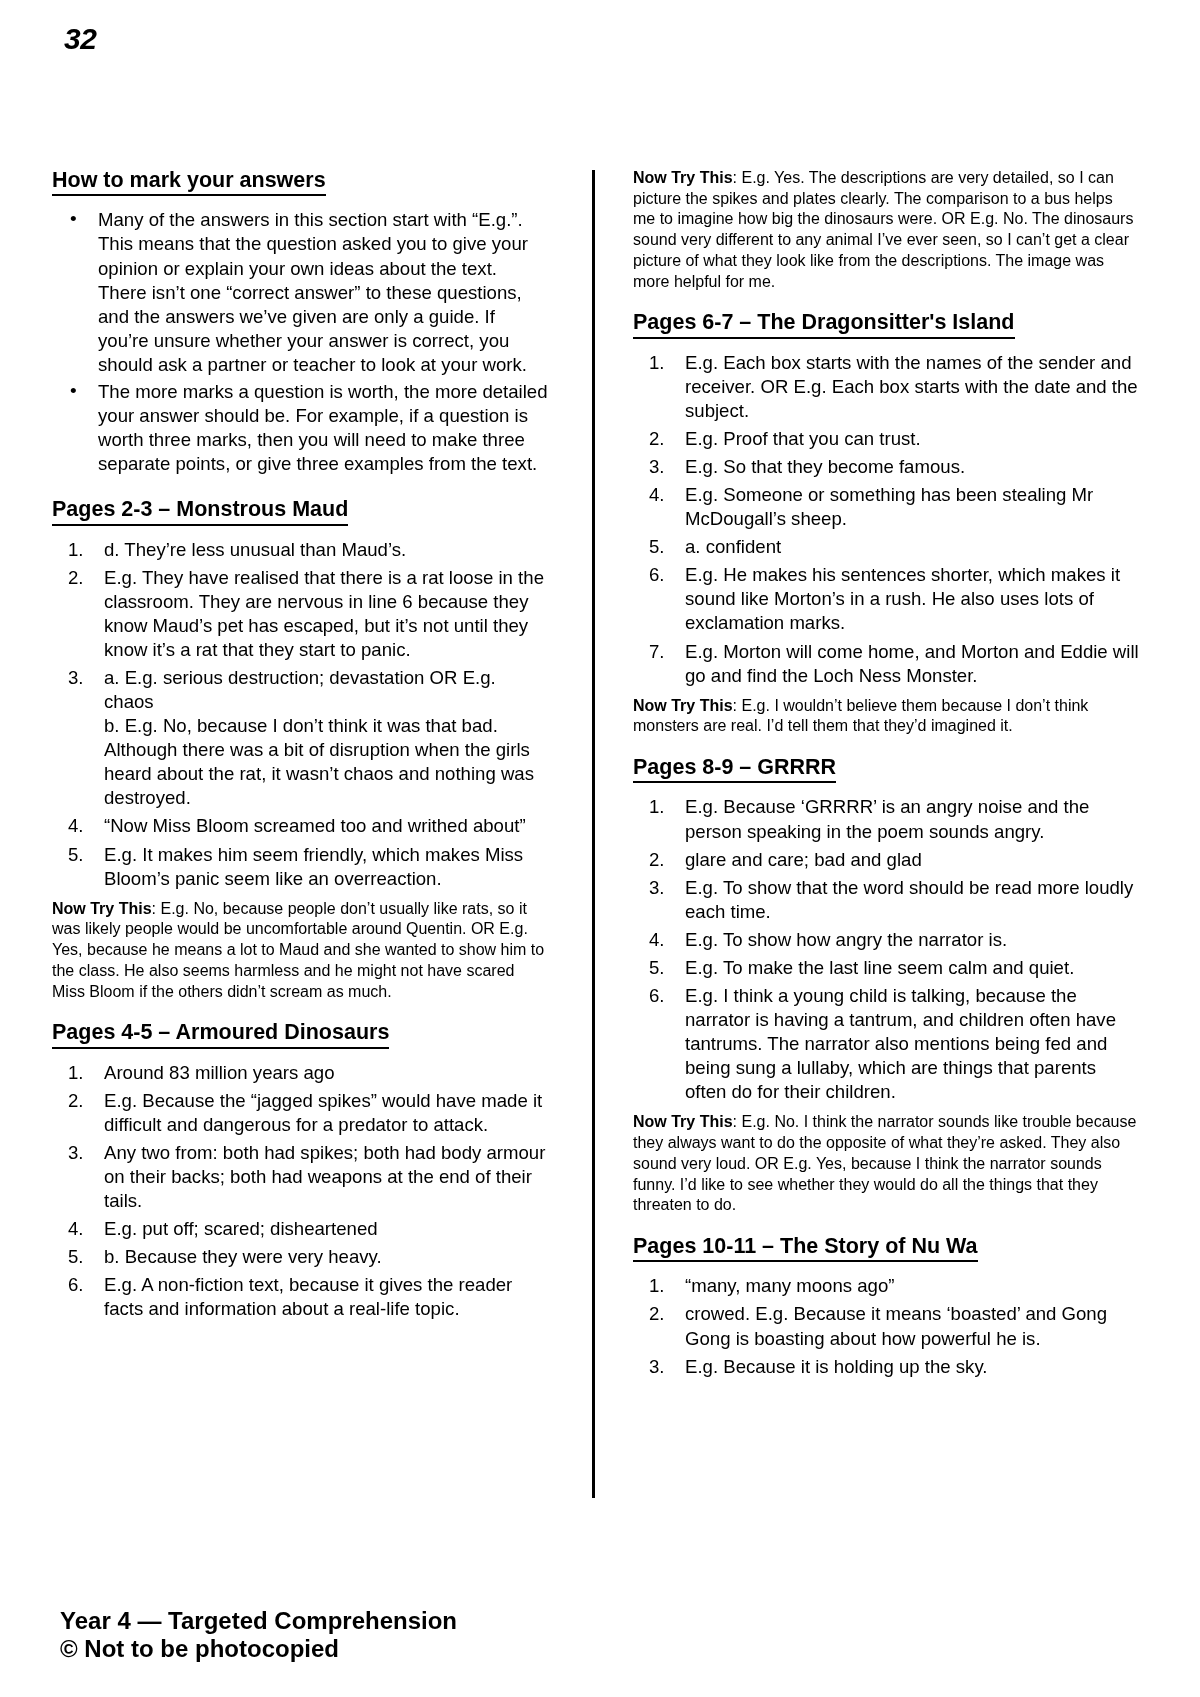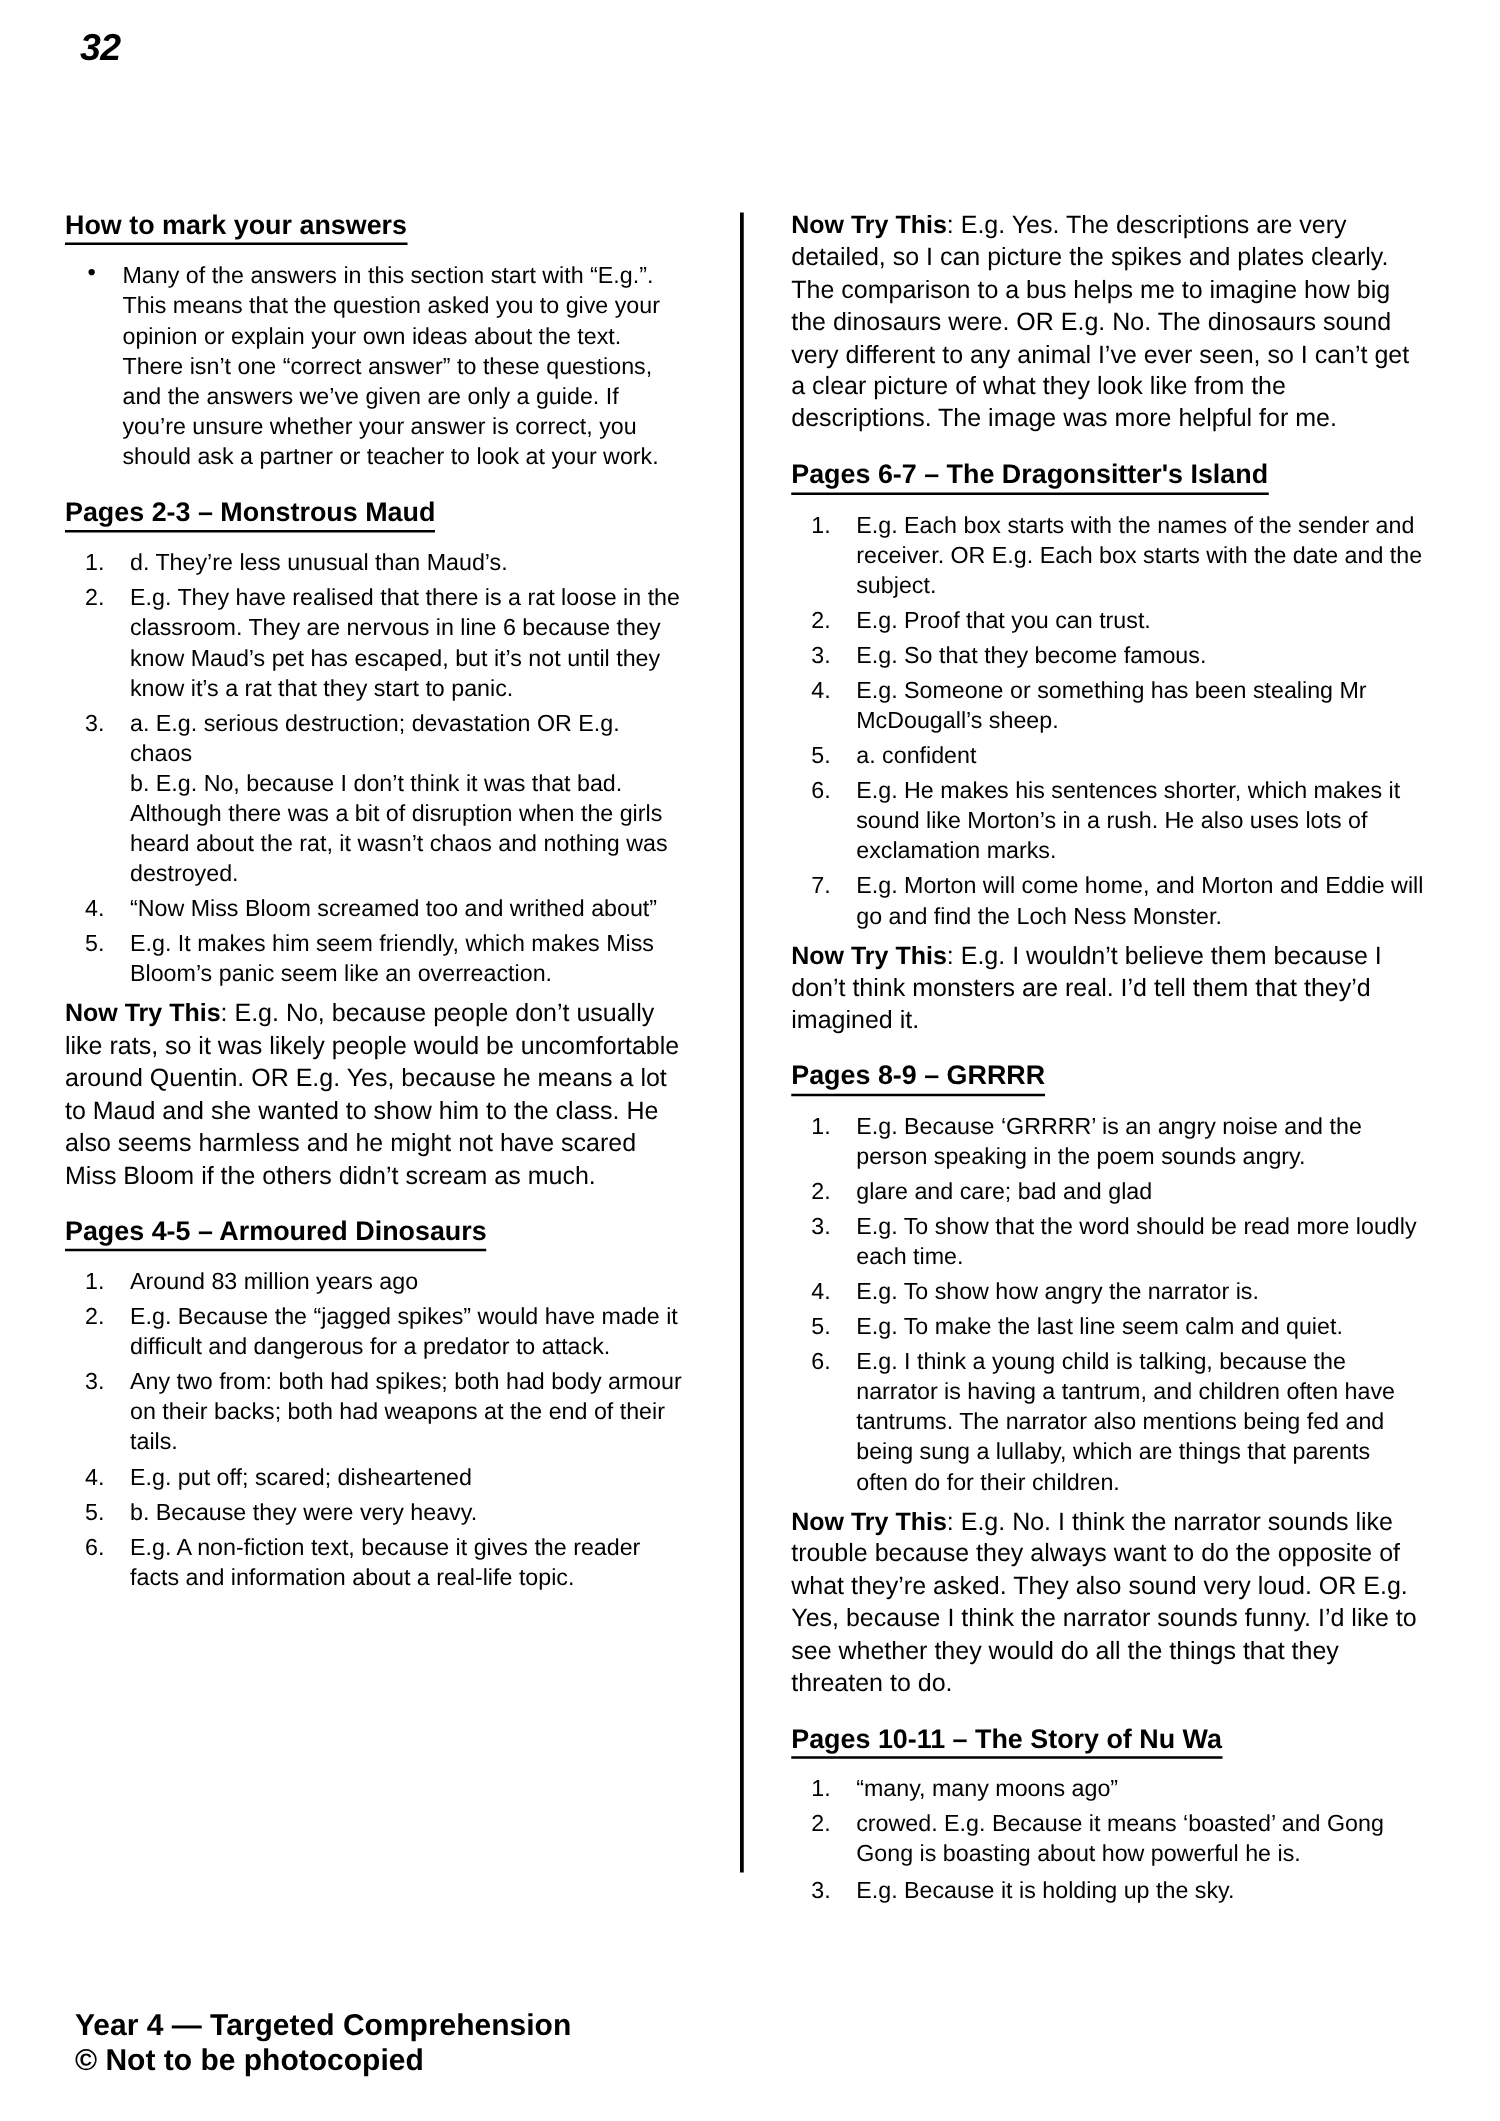--- a/index.html
+++ b/index.html
@@ -129,21 +129,21 @@
   ol.num-list > li::before {
     content: counter(qnum) ".";
     position: absolute;
     left: 16px;
     top: 0;
     width: 28px;
     text-align: left;
   }
 
   .nowtry {
-    font-size: 20px;
+    font-size: 16px;
     line-height: 1.295;
     margin: 8px 0 0 0;
   }
   .nowtry .label {
     font-weight: bold;
   }
 
   
   .footer {
     position: absolute;
@@ -171,20 +171,21 @@
   <div class="columns">
 
     <div class="col col-left">
 
       <div class="heading-wrap">
         <div class="section-heading first">How to mark your answers</div>
       </div>
 
       <ul class="bullet-list">
         <li>Many of the answers in this section start with “E.g.”.  This means that the question asked you to give your opinion or explain your own ideas about the text.  There isn’t one “correct answer” to these questions, and the answers we’ve given are only a guide.  If you’re unsure whether your answer is correct, you should ask a partner or teacher to look at your work.</li>
+        <li>The more marks a question is worth, the more detailed your answer should be.  For example, if a question is worth three marks, then you will need to make three separate points, or give three examples from the text.</li>
       </ul>
 
       <div class="heading-wrap">
         <div class="section-heading">Pages 2-3 – Monstrous Maud</div>
       </div>
 
       <ol class="num-list">
         <li>d.  They’re less unusual than Maud’s.</li>
         <li>E.g. They have realised that there is a rat loose in the classroom.  They are nervous in line 6 because they know Maud’s pet has escaped, but it’s not until they know it’s a rat that they start to panic.</li>
         <li style="white-space:pre-line">a.  E.g. serious destruction; devastation OR E.g. chaos

